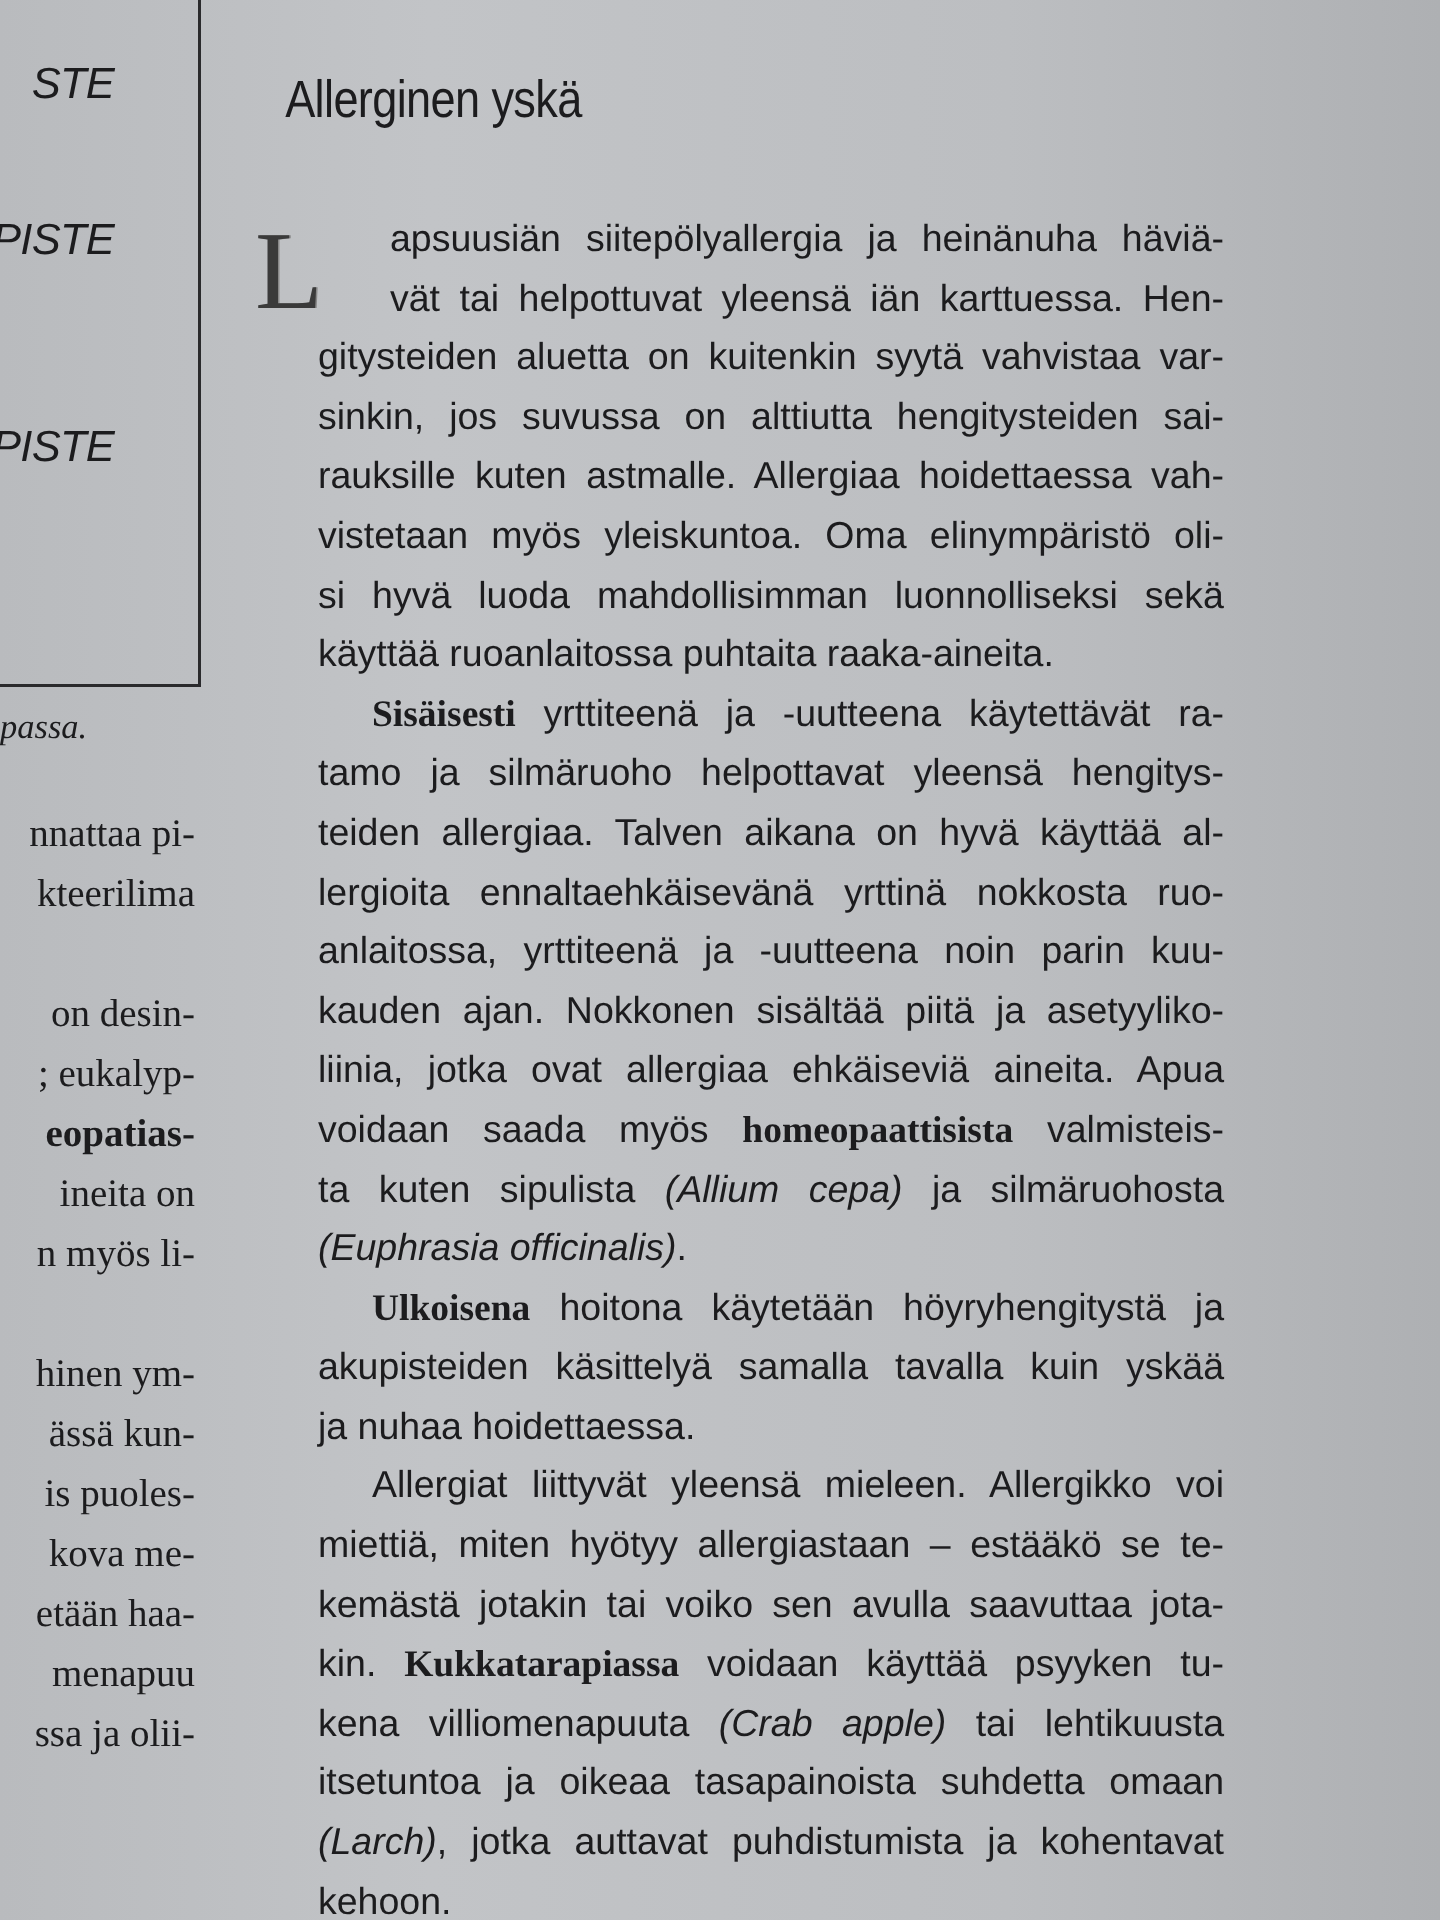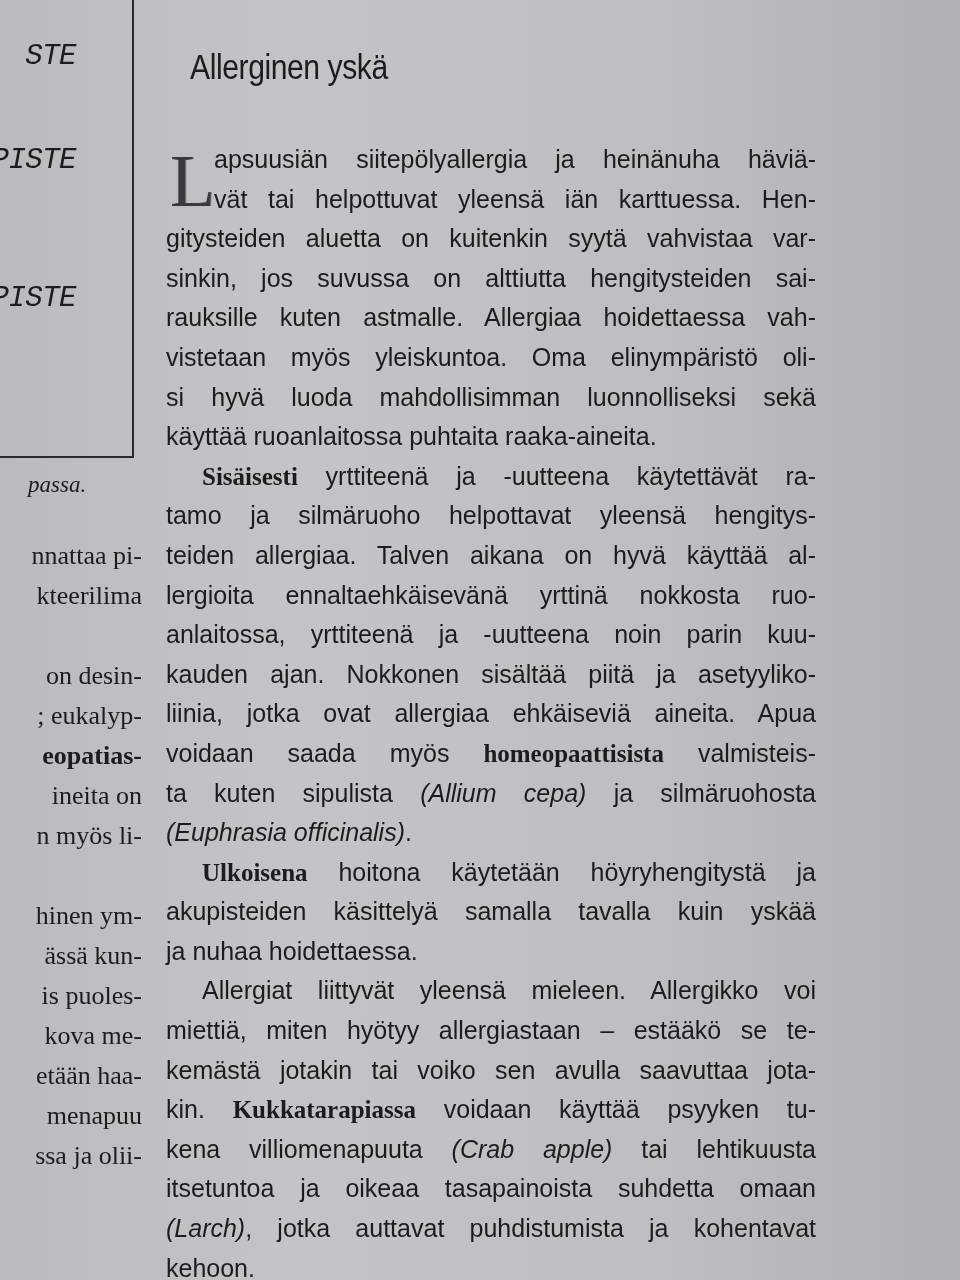--- a/index.html
+++ b/index.html
@@ -8,48 +8,47 @@
     background: linear-gradient(90deg, #b9bbbe 0%, #c2c4c7 30%, #bcbec1 70%, #aeb0b3 100%);
     font-family: "Liberation Serif", "DejaVu Serif", serif;
     color: #1c1c1e;
   }
   .left-col { position: absolute; left: 0; top: 0; width: 140px; height: 1280px; }
   .sidebox {
     position: absolute; left: -20px; top: -10px; width: 154px; height: 468px;
     border: 2px solid #2a2a2c; box-sizing: border-box;
   }
   .sidebox .label {
-    position: absolute; right: 56px; font-family: Liberation Mono, monospace;
+    position: absolute; right: 56px; font-family: Liberation Sans, sans-serif;
     font-style: italic; font-size: 29px; letter-spacing: -0.5px; white-space: nowrap; text-align: center;
   }
   .caption {
     position: absolute; left: 0; top: 472px; font-style: italic; font-size: 23px;
     white-space: nowrap;
-    padding-left: 28px;
   }
   .left-lines {
     position: absolute; left: 0; width: 130px; font-size: 26px; line-height: 40px;
-    white-space: nowrap; text-align: right; margin-left: 12px;
+    white-space: nowrap; text-align: right;
   }
   .left-lines div { height: 40px; }
   .main-col { position: absolute; left: 166px; top: 40px; width: 650px; }
   .title {
     text-align: left; font-size: 35px; margin: 0 0 0 8px; height: 60px; line-height: 54px;
     font-family: "Liberation Sans Narrow", "Liberation Sans", sans-serif;
     letter-spacing: -0.5px;
     padding-left: 0;
   }
   .title span { display: inline-block; transform: scaleX(0.86); }
   .body-text {
     margin-top: 40px;
     font-family: "Liberation Sans", sans-serif;
     font-size: 25px; line-height: 39.6px; text-align: justify;
   }
   .line { height: 39.6px; white-space: nowrap; display: flex; justify-content: space-between; overflow: visible; }
-  .line span.txt { display: block; width: 100%; text-align: justify; text-align-last: justify; transform-origin: left; }
+  .line span.txt { display: block; width: 100%; text-align: justify; text-align-last: justify; transform-origin: left; margin-left: 46px; }
   .line.last span.txt { text-align-last: left; }
   .line.indent span.txt { padding-left: 36px; box-sizing: border-box; }
   .dropcap-line span.txt { padding-left: 48px; box-sizing: border-box; }
   .dropcap {
     position: absolute; left: 4px; top: 104px; font-size: 74px; line-height: 74px;
     font-family: "Liberation Serif", serif; color: #3a3a3a;
     text-shadow: 1px 0 0 #888;
   }
   .b { font-weight: bold; font-family: "Liberation Serif", serif; }
   .i { font-style: italic; }

